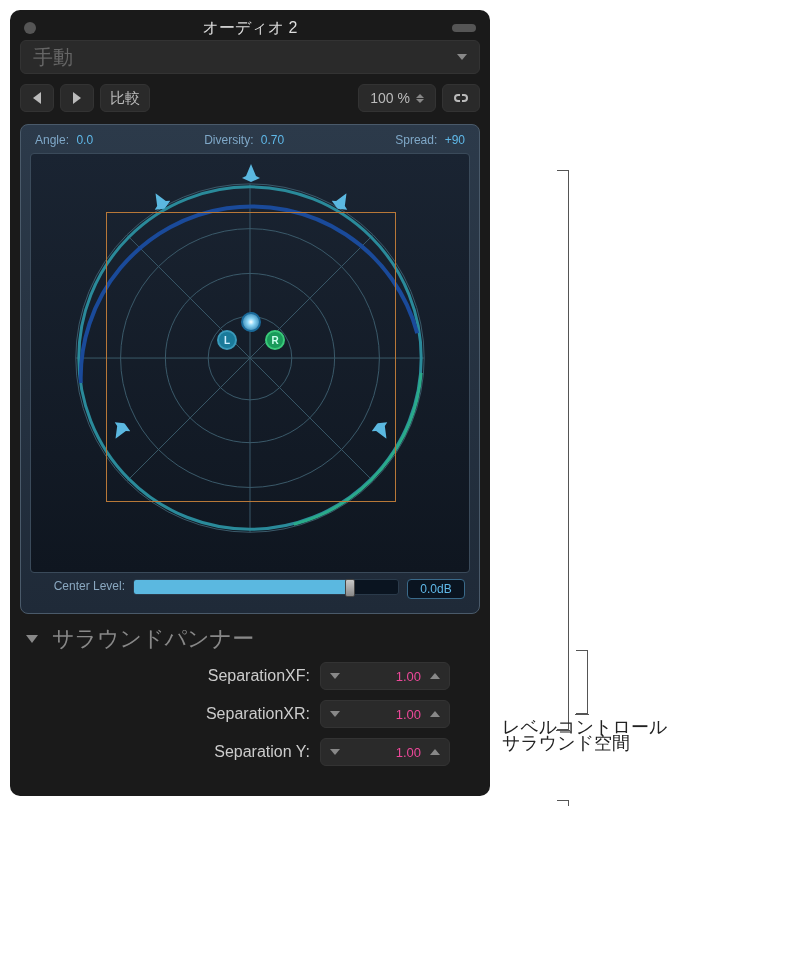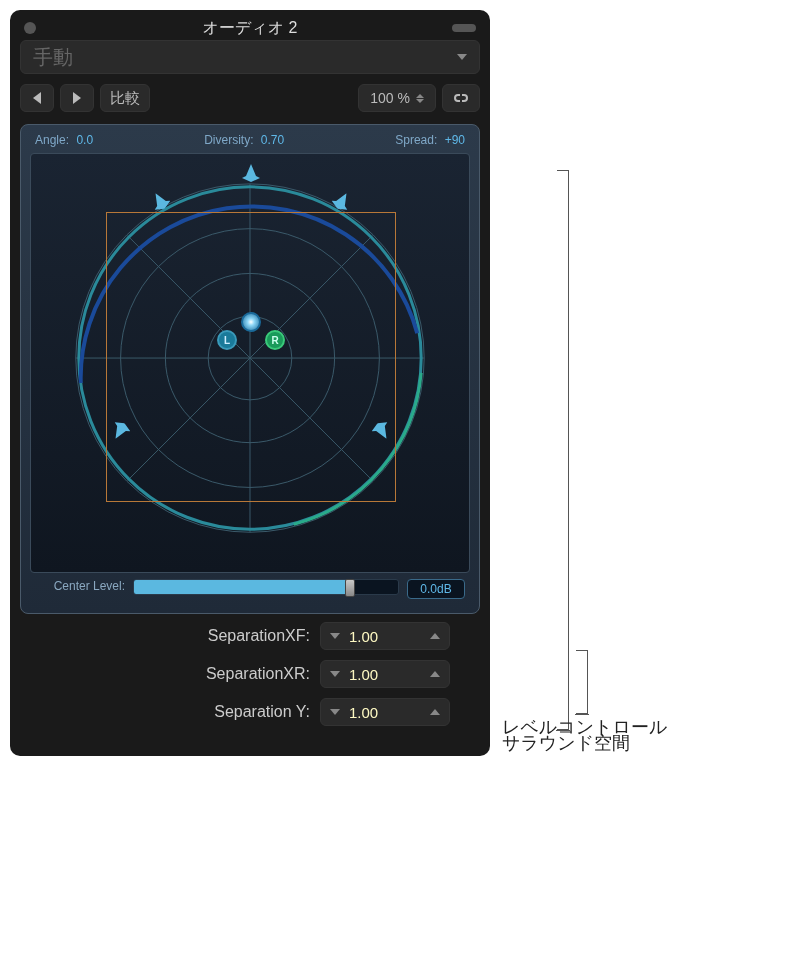--- a/index.html
+++ b/index.html
@@ -258,23 +258,23 @@
       border-radius: 6px;
       height: 28px;
       width: 130px;
     }
     .stepper .dec, .stepper .inc {
       width: 28px; height: 100%;
       display:flex;align-items:center;justify-content:center;
     }
     .stepper .val {
       flex: 1;
-      text-align: left;
-      color: #fef9c3;
-      font-size: 15px;
+      text-align: right;
+      color: #ec4899;
+      font-size: 13px;
     }
     .stepper .mini-down2 {
       width:0;height:0;border-left:5px solid transparent;border-right:5px solid transparent;border-top:6px solid #888;
     }
     .stepper .mini-up2 {
       width:0;height:0;border-left:5px solid transparent;border-right:5px solid transparent;border-bottom:6px solid #888;
     }
 
     .annotations {
       position: relative;
@@ -404,20 +404,24 @@
           <div class="level-label">Center Level:</div>
           <div class="slider-track">
             <div class="slider-fill" id="center-fill" style="width: 82%;"></div>
             <div class="slider-handle" id="center-handle" style="left: calc(82% - 5px);"></div>
           </div>
           <div class="level-value">0.0dB</div>
         </div>
       </div>
     </div>
 
+    <div class="section-header">
+      <span class="disclosure"></span>
+      <span class="section-title">サラウンドパンナー</span>
+    </div>
 
     <div class="param-rows" id="param-rows">
         <div class="param-row">
           <div class="param-label">SeparationXF:</div>
           <div class="stepper">
             <div class="dec">
               <span class="mini-down2"></span>
             </div>
             <div class="val">1.00</div>
             <div class="inc">

